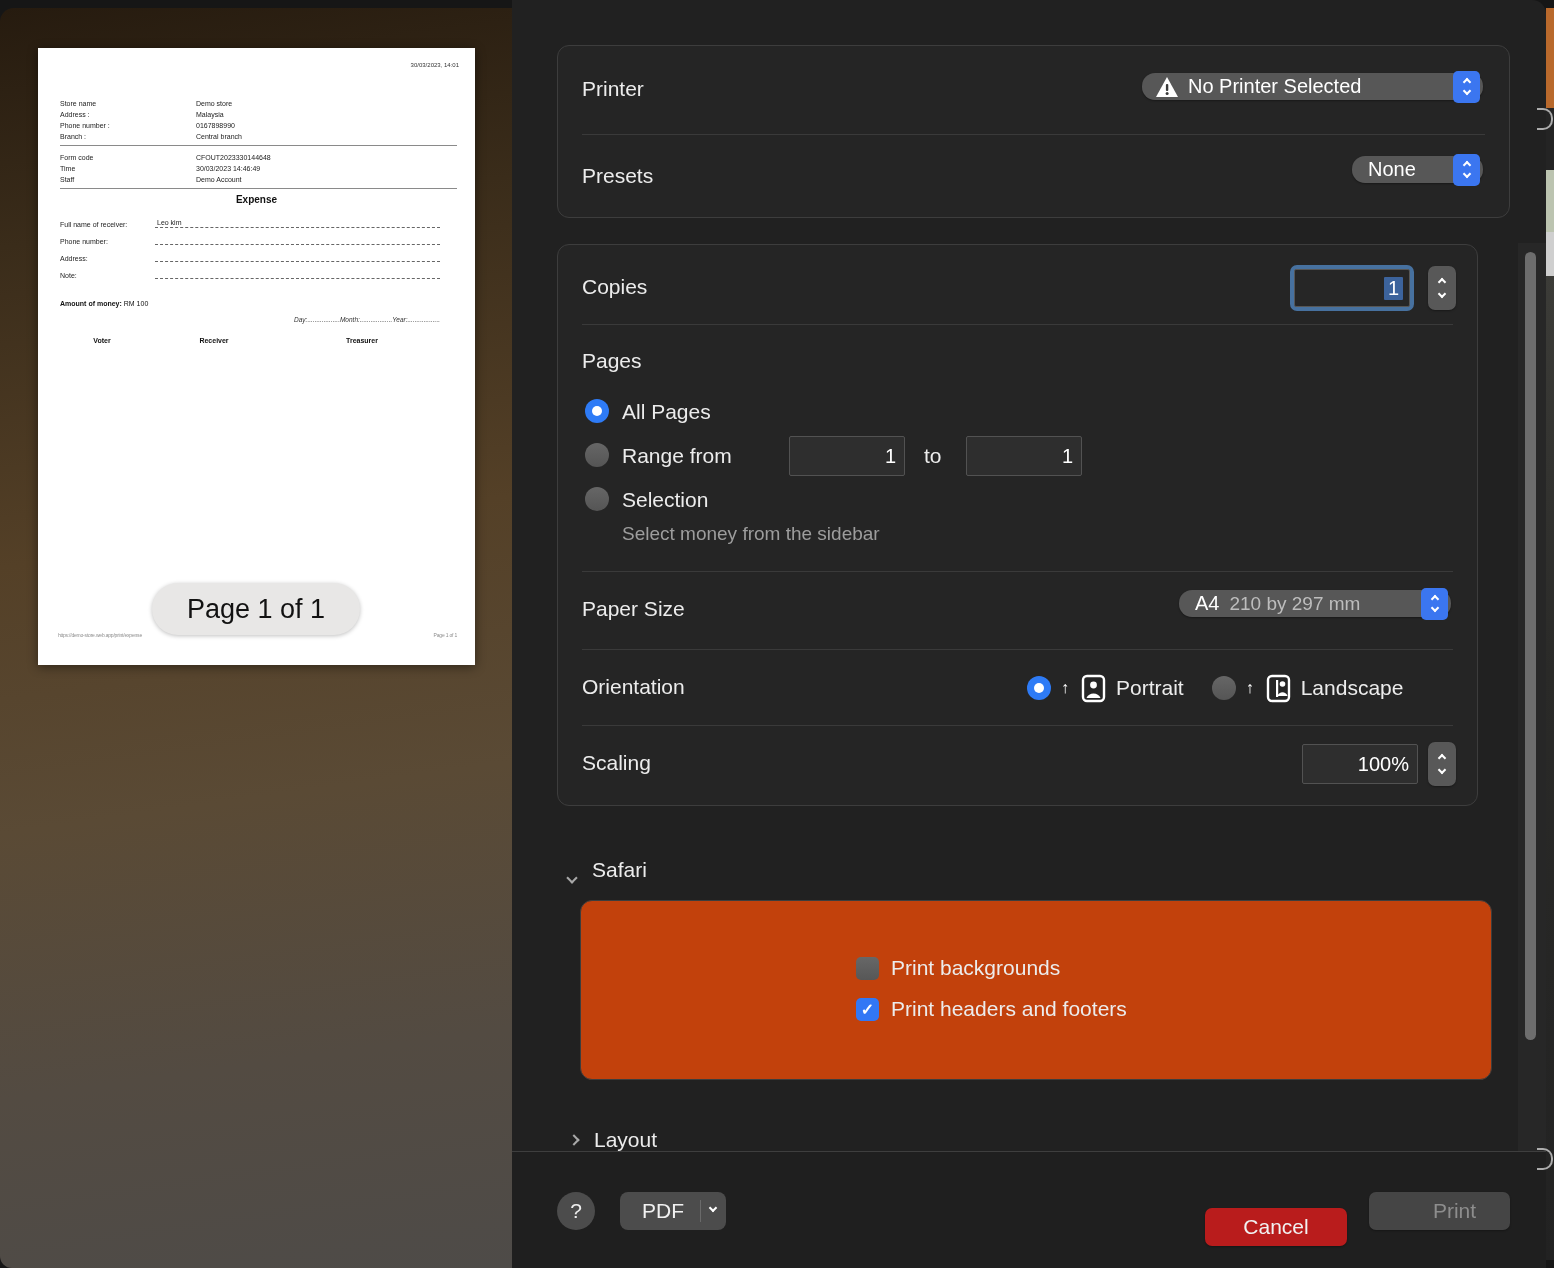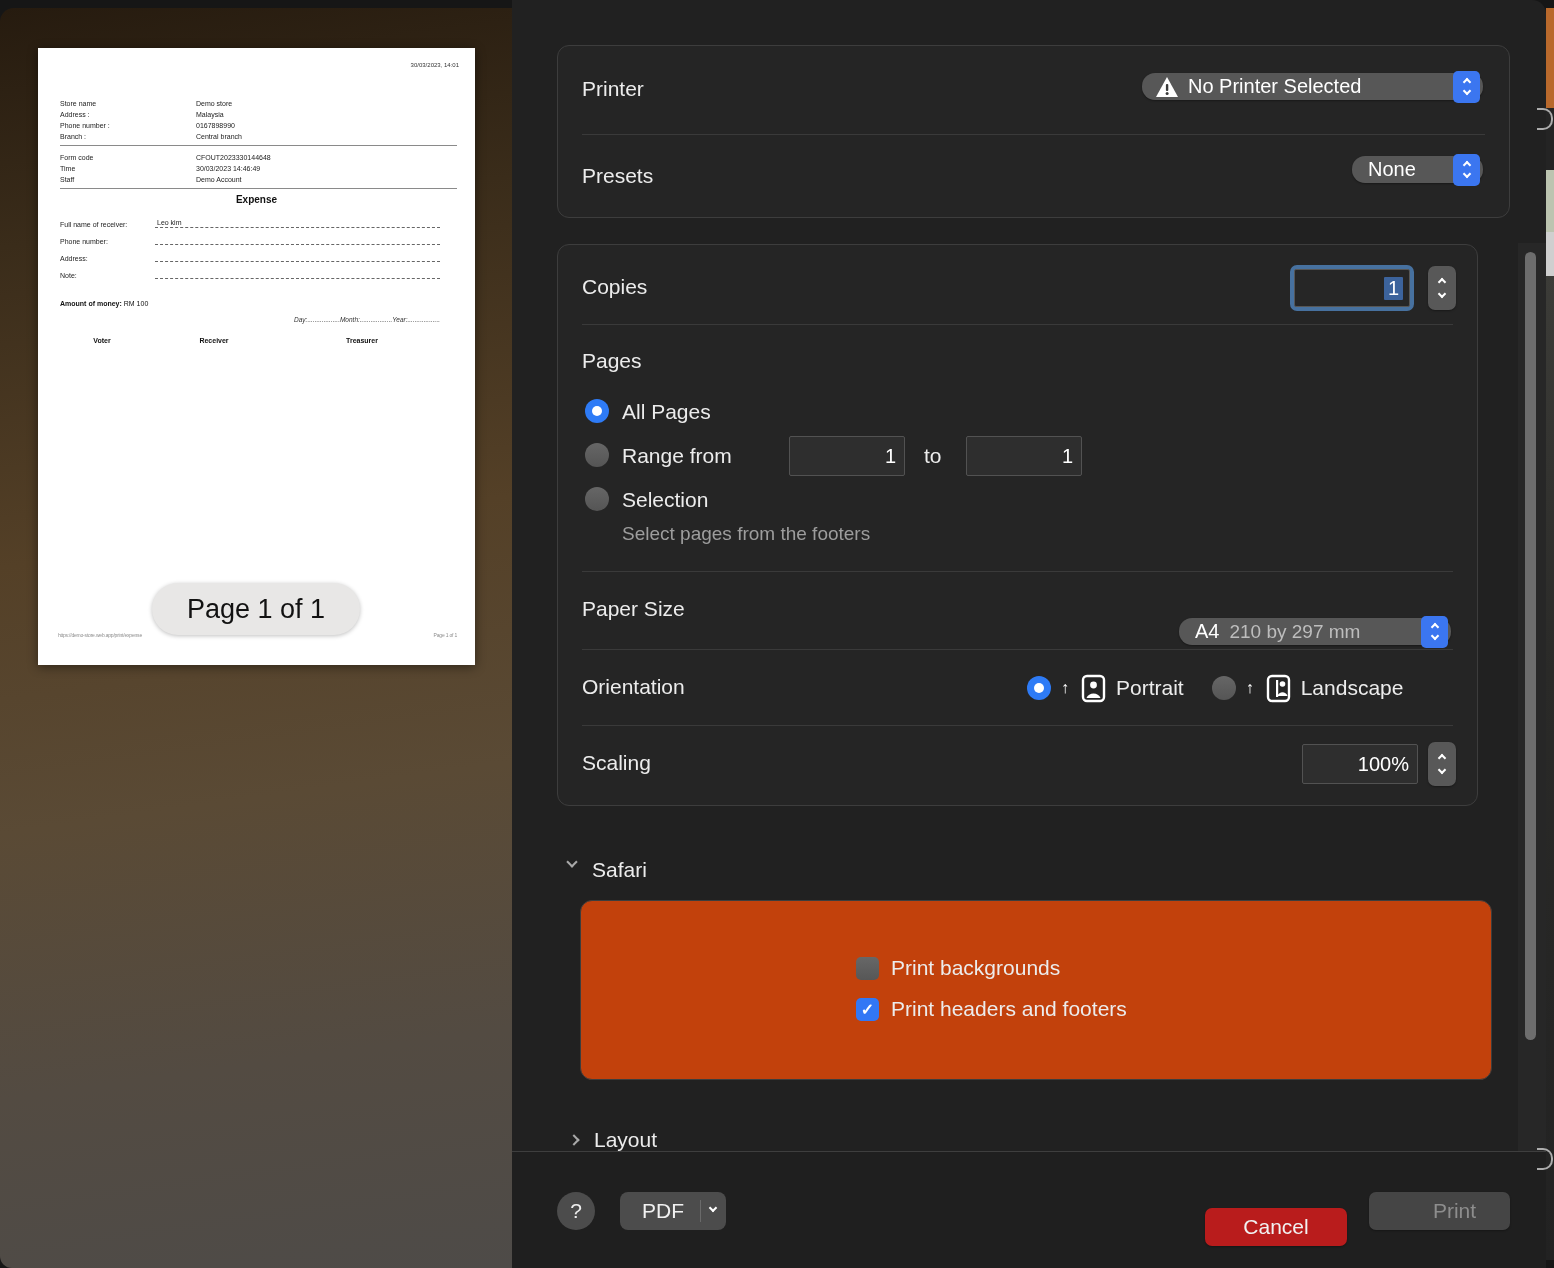--- a/index.html
+++ b/index.html
@@ -216,26 +216,26 @@
       <div class="opt-label" style="left:64px; top:155px;">All Pages</div>
 
       <div class="radio off" style="left:27px; top:198px;"></div>
       <div class="opt-label" style="left:64px; top:199px;">Range from</div>
       <div class="field" style="left:231px; top:191px; width:116px;">1</div>
       <div class="opt-label" style="left:366px; top:199px;">to</div>
       <div class="field" style="left:408px; top:191px; width:116px;">1</div>
 
       <div class="radio off" style="left:27px; top:242px;"></div>
       <div class="opt-label" style="left:64px; top:243px;">Selection</div>
-      <div class="sub" style="position:absolute; left:64px; top:278px;">Select pages from the footers</div>
+      <div class="sub" style="position:absolute; left:64px; top:278px;">Select money from the sidebar</div>
 
       <div class="divider" style="top:326px;"></div>
 
       <div class="lbl" style="left:24px; top:352px;">Paper Size</div>
-      <div class="popup" style="right:26px; top:345px; width:272px;margin-top:28px;">
+      <div class="popup" style="right:26px; top:345px; width:272px;">
         <span style="margin-left:16px;">A4</span>
         <span class="sub" style="margin-left:10px; font-size:19px; color:#bdbdbd;">210 by 297 mm</span>
         <span class="cap">
             <i class="chev small up"></i>
             <i class="chev small down"></i>
           </span>
       </div>
 
       <div class="divider" style="top:404px;"></div>
 
@@ -267,21 +267,21 @@
       <div class="divider" style="top:480px;"></div>
 
       <div class="lbl" style="left:24px; top:506px;">Scaling</div>
       <div class="field" style="left:744px; top:499px; width:116px;">100%</div>
       <div class="stepper" style="left:870px; top:497px;">
         <i class="chev small up"></i>
         <i class="chev small down"></i>
       </div>
     </div>
 
-    <div style="position:absolute; left:56px; top:858px; display:flex; align-items:flex-start; gap:16px;">
+    <div style="position:absolute; left:56px; top:858px; display:flex; align-items:flex-end; gap:16px;">
       <i class="chev gray-dn"></i>
       <span style="font-size:21px; color:#ececec;">Safari</span>
     </div>
 
     <div class="card" style="left:68px; top:900px; width:912px; height:180px; background:#c2410c;">
       <div style="position:absolute; left:275px; top:55px; display:flex; align-items:center; gap:12px;">
         <span class="cb off"></span>
         <span style="font-size:21px; color:#ececec;">Print backgrounds</span>
       </div>
       <div style="position:absolute; left:275px; top:96px; display:flex; align-items:center; gap:12px;">

